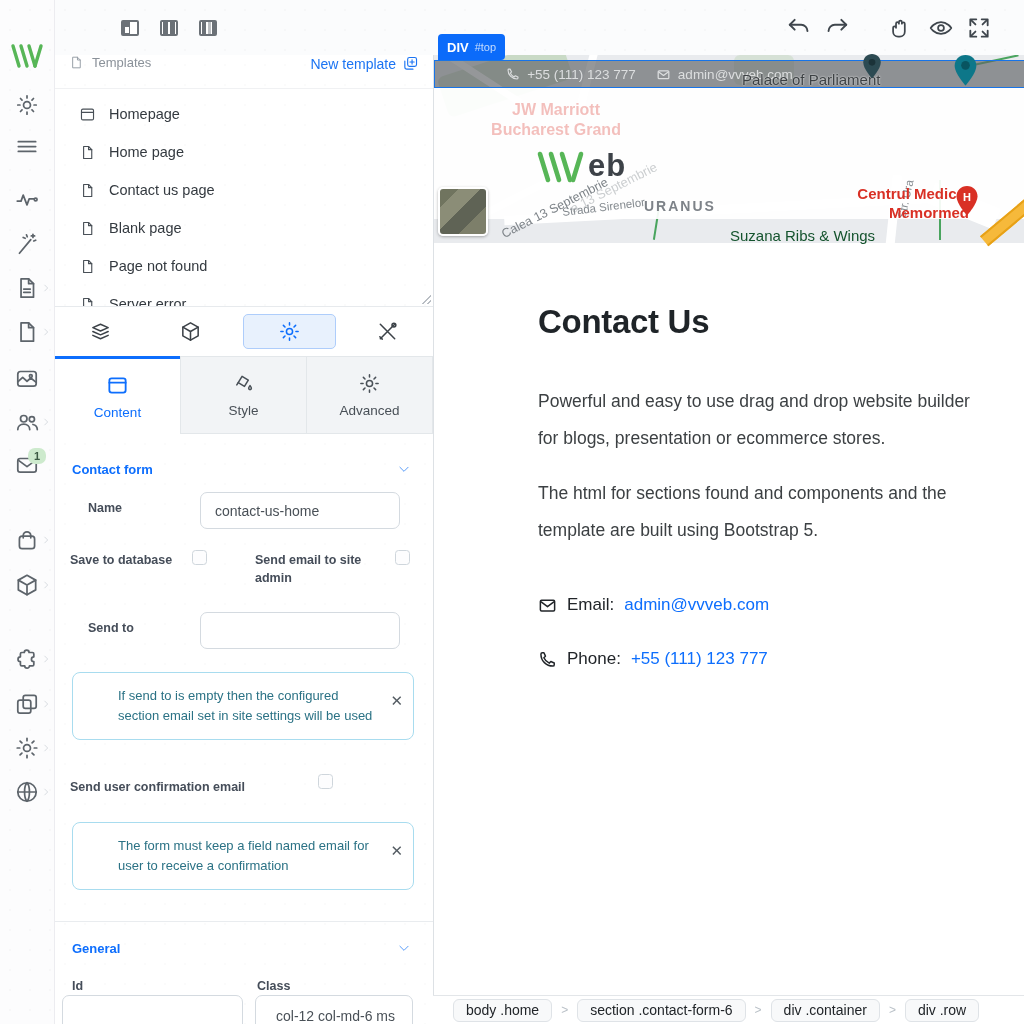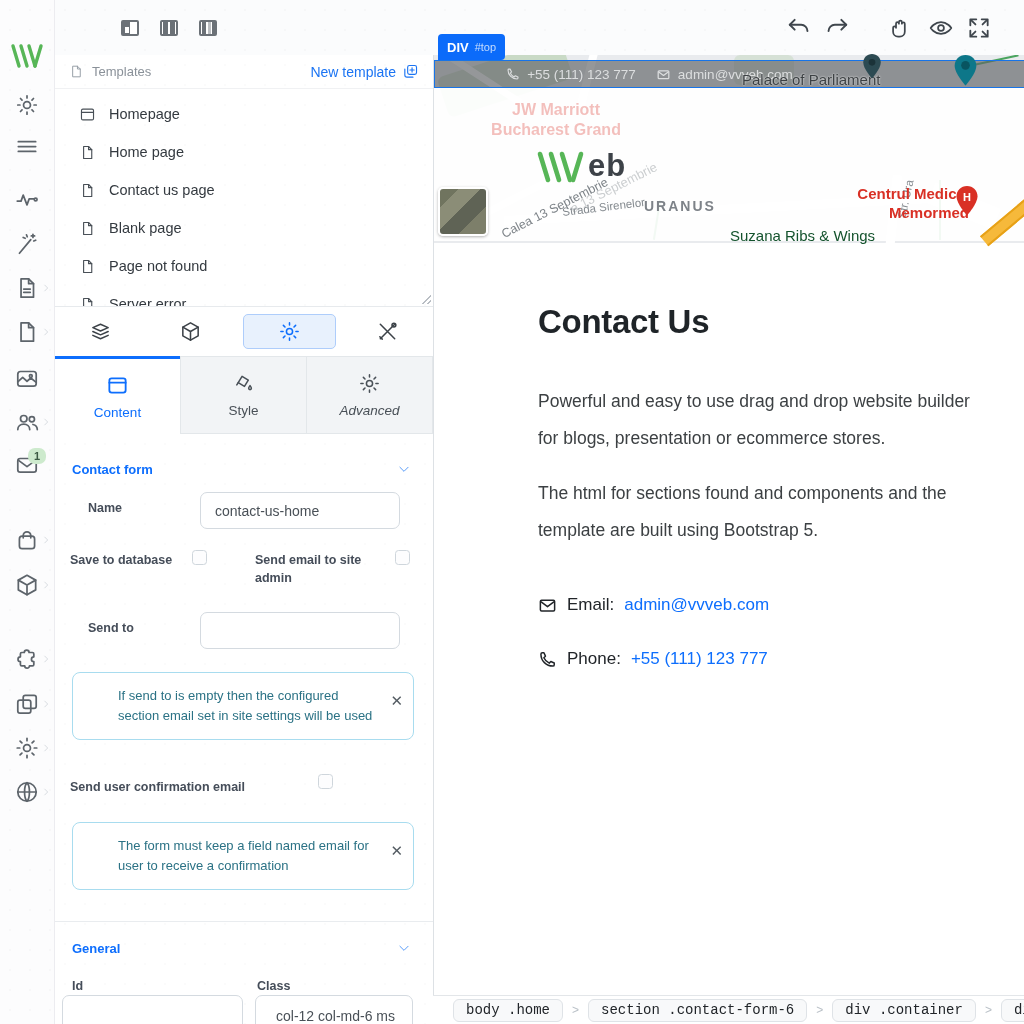--- a/index.html
+++ b/index.html
@@ -22,38 +22,38 @@
   #toolbar { left:55px; top:0; width:969px; height:55px; background:#fbfcfd;
     background-image:radial-gradient(rgba(0,0,0,.02) 1px,transparent 1px); background-size:20px 20px; }
   .tgl { position:absolute; top:20px; width:18px; height:16px; border:2px solid #6b7177; border-radius:2px;
     background:#fff; overflow:hidden; cursor:pointer; }
   .tgl span { position:absolute; top:0; bottom:0; background:#6b7177; }
   .tb-ic { position:absolute; top:15px; width:26px; height:26px; color:#3f464d; cursor:pointer; }
 
   
   #templates { left:55px; top:55px; width:378px; height:252px; background:#fff; border-bottom:1px solid #e7eaed; overflow:hidden;
     background-image:radial-gradient(rgba(0,0,0,.015) 1px,transparent 1px); background-size:20px 20px; }
-  #tpl-head { display:flex; align-items:center; height:34px; padding:0 14px; border-bottom:1px solid #f0f1f3; }
+  #tpl-head { display:flex; align-items:flex-start; height:34px; padding:0 14px; border-bottom:1px solid #f0f1f3; }
   #tpl-head .t { color:#8a9199; font-size:13px; margin-left:8px; }
   #tpl-new { margin-left:auto; display:flex; align-items:center; gap:6px; color:#1b74f3; font-size:14px; cursor:pointer; }
   .tpl-row { display:flex; align-items:center; gap:13px; height:38px; padding:0 24px; font-size:14.5px; color:#343a40; cursor:pointer; }
   .tpl-row svg { color:#495057; }
   #tpl-resize { position:absolute; right:2px; bottom:2px; width:11px; height:11px; cursor:nwse-resize;
     background:repeating-linear-gradient(135deg,transparent 0 2px,#b9bec4 2px 3.5px); clip-path:polygon(100% 0,100% 100%,0 100%); }
 
   
   #ctabs { left:55px; top:307px; width:378px; height:49px; background:#fff; display:flex; }
   .ctab { flex:1; display:flex; align-items:center; justify-content:center; color:#3c4248; cursor:pointer; }
   .ctab.active { margin:7px; background:#e8f1fd; border:1px solid #aecdfb; border-radius:5px; color:#0d6efd; }
 
   
   #subtabs { left:55px; top:356px; width:378px; height:78px; display:flex; }
   .stab { flex:1; display:flex; flex-direction:column; align-items:center; justify-content:center; gap:8px;
     background:#f2f4f6; border:1px solid #e3e7ea; border-right:none; font-size:13.5px; color:#495057; cursor:pointer; }
-  .stab:last-child { border-right:1px solid #e3e7ea;font-style:italic; }
+  .stab:last-child { border-right:1px solid #e3e7ea; }
   .stab.active { background:#fff; border:none; border-top:3px solid #0d6efd; color:#0d6efd; }
 
   
   #props { left:55px; top:434px; width:378px; height:590px; background:#fff; overflow:hidden;
     background-image:radial-gradient(rgba(0,0,0,.015) 1px,transparent 1px); background-size:20px 20px; }
   .sec-h { position:absolute; left:17px; color:#0d6efd; font-weight:bold; font-size:13px; cursor:pointer; }
   .sec-chev { position:absolute; right:22px; color:#4d94f7; }
   .plabel { position:absolute; font-size:12.5px; font-weight:bold; color:#454d59; line-height:1.45; }
   .pinput { position:absolute; height:37px; border:1px solid #d4dae0; border-radius:7px; background:#fff;
     font-size:14px; color:#495057; padding:0 14px; font-family:inherit; outline:none; width:200px; }
@@ -72,21 +72,21 @@
   #topbar { left:0; top:5px; width:591px; height:28px; background:rgba(99,101,104,.68); border:1px solid #1774e8;
     display:flex; align-items:center; justify-content:center; gap:20px; padding-right:160px;
     color:#dcdedf; font-size:13.5px; z-index:4; }
   .tb-item { display:flex; align-items:center; gap:7px; cursor:pointer; }
   #sel-badge { left:4px; top:-21px; height:26px; background:#0b6bfa; color:#fff; border-radius:4px 4px 4px 0;
     display:flex; align-items:center; padding:0 9px; z-index:6; }
   #sel-badge .tag { font-size:13px; font-weight:bold; }
   #sel-badge .id { font-size:11px; color:rgba(255,255,255,.75); margin-left:6px; }
   #palace { left:308px; top:16px; font-size:15px; color:#3c4043; z-index:5; text-shadow:0 0 2px #fff; }
   .pin { position:absolute; z-index:5; }
-  #whiteband { left:0; top:33px; width:591px; height:153px; background:rgba(255,255,255,.93); z-index:3; }
+  #whiteband { left:0; top:33px; width:591px; height:131px; background:rgba(255,255,255,.93); z-index:3; }
   #jw { position:absolute; left:32px; top:12px; width:180px; text-align:center; color:rgba(217,48,37,.3);
     font-size:16px; font-weight:bold; line-height:1.25; }
   #faint-street { position:absolute; left:132px; top:92px; color:rgba(128,134,139,.4); font-size:13px; transform:rotate(-27deg); }
   #site-logo { position:absolute; left:100px; top:58px; display:flex; align-items:center; }
   #site-logo .txt { font-size:31px; font-weight:bold; color:#3d4248; letter-spacing:1px; margin-left:2px; }
   #mapstrip { left:0; top:130px; width:591px; height:58px; z-index:3; }
   #sat { position:absolute; left:4px; top:2px; width:50px; height:49px; border:2px solid #fff; border-radius:5px;
     background:linear-gradient(135deg,#70745f 0 20%,#8b8d77 0 45%,#5f6355 0 70%,#7d7f6a 0); box-shadow:0 1px 3px rgba(0,0,0,.3); }
   .mlabel { position:absolute; color:#858b90; font-size:11.5px; white-space:nowrap; }
   #uranus { position:absolute; left:210px; top:13px; color:#7d8288; font-weight:bold; font-size:14px; letter-spacing:2px; }
@@ -97,21 +97,21 @@
   #yellowroad { position:absolute; left:535px; top:8px; width:130px; height:13px; background:#f6b93b;
     border-top:2px solid #e7a117; border-bottom:2px solid #e7a117; transform:rotate(-40deg); }
   #page-h1 { left:104px; top:248px; font-size:33px; font-weight:bold; color:#1f2428; letter-spacing:-.3px; }
   .para { left:104px; width:486px; overflow:hidden; font-size:17.5px; color:#3c4043; line-height:37px; }
   .para div { white-space:nowrap; }
   .crow { left:104px; display:flex; align-items:center; gap:10px; font-size:17px; color:#212529;justify-content:center; }
   .crow a { color:#0d6efd; text-decoration:none; cursor:pointer; }
   #breadcrumb { left:433px; top:995px; width:591px; height:29px; background:#fff; border-top:1px solid #e3e6e9;
     display:flex; align-items:center; gap:9px; padding-left:20px; overflow:hidden; white-space:nowrap; }
   .bc-pill { background:#f8f9fa; border:1px solid #dfe3e7; border-radius:6px; padding:2px 12px 3px;
-    font-size:14px; color:#212529; cursor:pointer; flex:0 0 auto;font-family:Liberation Mono, monospace; }
+    font-size:14px; color:#212529; cursor:pointer; flex:0 0 auto; }
   .bc-sep { color:#b9c0c7; font-size:12px; flex:0 0 auto; }
 </style>
 </head>
 <body>
 
 <div id="rail" class="abs">
   <div id="rail-logo">
     <svg width="34" height="28" viewBox="0 0 34 28">
         <g fill="none" stroke="#57b657" stroke-width="3.4" stroke-linecap="round">
       <path d="M3 4l6 20"></path>

